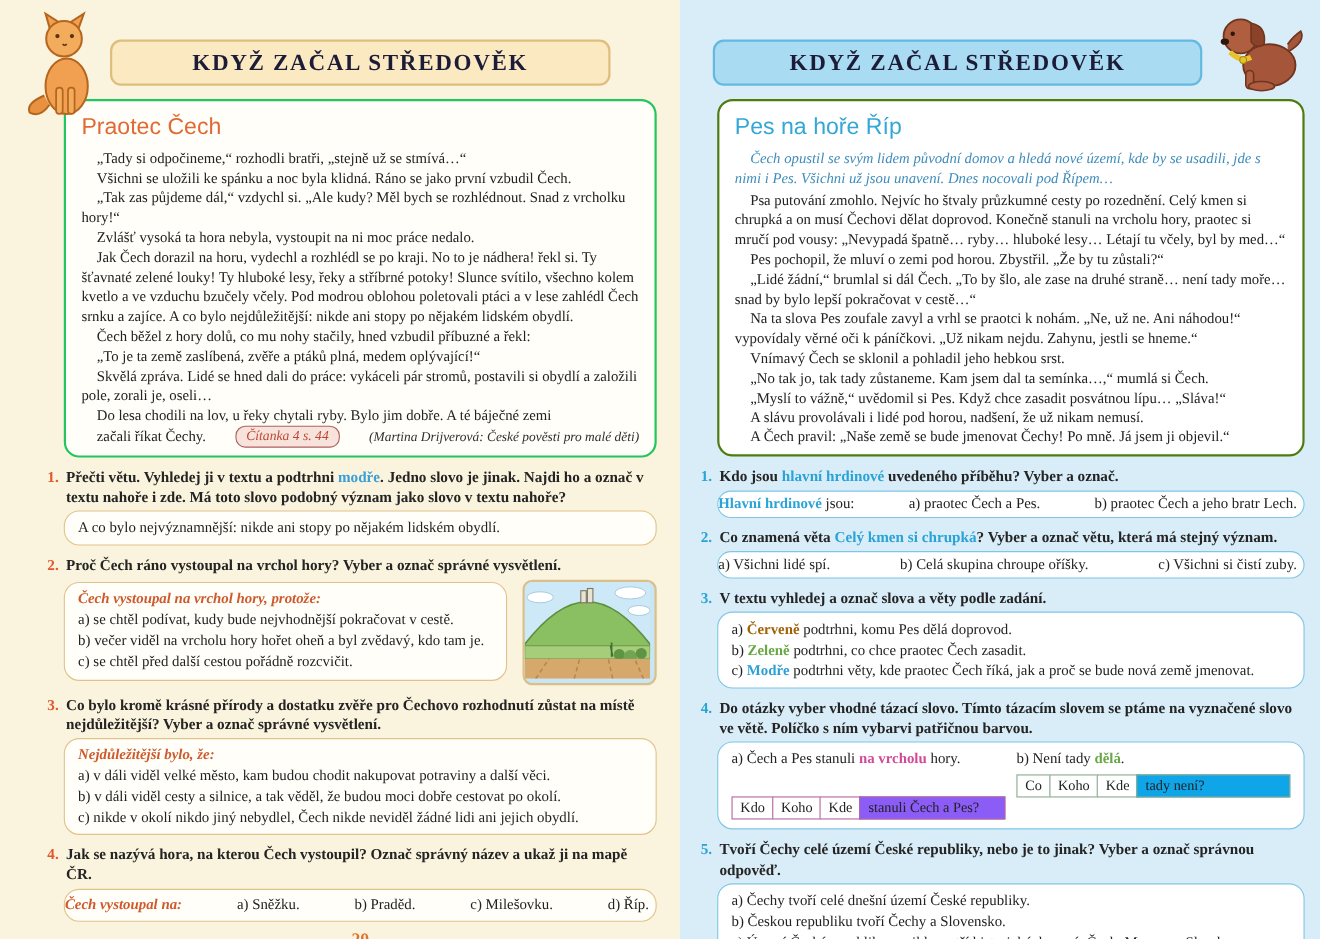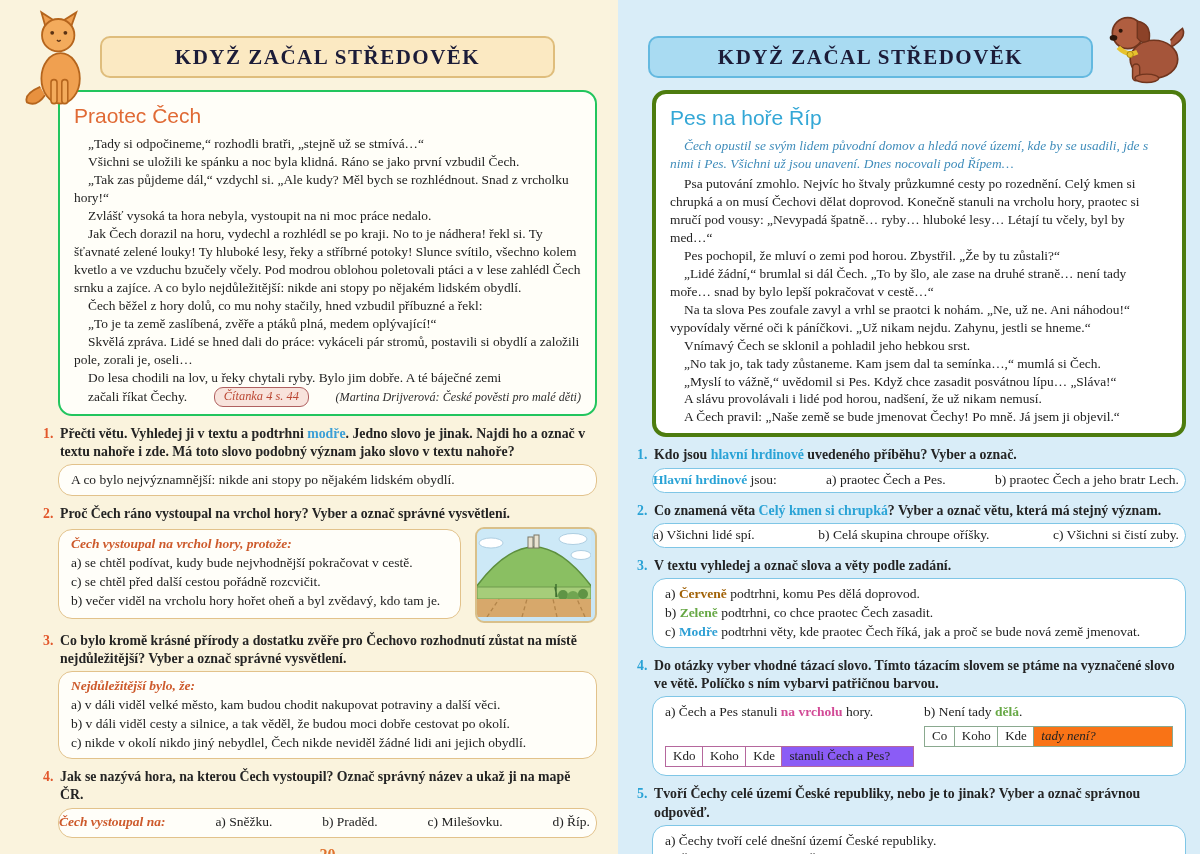--- a/index.html
+++ b/index.html
@@ -11,21 +11,21 @@
 
   
   .banner{border-radius:10px;text-align:center;font-weight:bold;font-size:21px;
           letter-spacing:1.5px;color:#1c1c38;padding:7px 0 6px;}
   .banner-left{background:#fbe9c2;border:2px solid #dfbd7c;margin:0 42px 12px 42px;}
   .banner-right{background:#a9dbf2;border:2px solid #64b9e0;margin:0 93px 12px -4px;}
 
   
   .card{background:#fffef8;border-radius:14px;padding:8px 14px 7px;line-height:1.34;}
   .card-left{border:2px solid #22c55e;}
-  .card-right{border:4px solid #4d7c0f;background:#fff;}
+  .card-right{border:2px solid #4d7c0f;background:#fff;}
   .story-title{font-family:"Liberation Sans", sans-serif;font-size:21px;margin:2px 0 5px;
                font-weight:normal;}
   .story-title-left{color:#e06a35;}
   .story-title-right{color:#33a7d6;}
   .card p{margin:0;font-size:13.4px;text-indent:14px;}
   .intro{font-style:italic;color:#3f8cba;margin-bottom:2px !important;}
   .source-row{display:flex;justify-content:space-between;align-items:center;font-size:13.4px;margin-top:1px;}
   .badge{border:1.4px solid #b06060;background:#f8e3dc;color:#bb4733;border-radius:9px;
          padding:0 9px 1px;font-style:italic;font-size:12.4px;white-space:nowrap;}
   .citation{font-style:italic;font-size:12.2px;color:#2e2e2e;}
@@ -57,21 +57,21 @@
   
   .q4-row{display:flex;justify-content:space-between;padding:2px 0 4px;}
   .q4-col{width:49%;}
   .q4-sentence{margin:1px 0 6px;}
   .tbl{display:flex;font-size:13px;}
   .tbl .c{border:1.5px solid;padding:1px 7px 2px;background:#fff;margin-left:-1.5px;white-space:nowrap;}
   .tbl .c:first-child{margin-left:0;}
   .tbl-a .c{border-color:#b5679d;margin-top:20px;}
   .tbl-a .fill{background:#8b5cf6;flex:1;}
   .tbl-b .c{border-color:#8aa98f;}
-  .tbl-b .fill{background:#f97316;flex:1;font-style:italic;}
+  .tbl-b .fill{background:#0ea5e9;flex:1;}
 
   .pagenum{text-align:center;font-weight:bold;font-size:16px;margin-top:8px;}
   .pagenum-left{color:#e0732f;}
 
   
   .cat-wrap{position:absolute;left:20px;top:10px;z-index:2;}
   .dog-wrap{position:absolute;right:8px;top:6px;z-index:2;}
   .q2-row{display:flex;gap:14px;align-items:stretch;}
   .q2-row .box-l{flex:1;}
   .hill-wrap{width:118px;height:92px;border:2px solid #d9c08a;border-radius:9px;overflow:hidden;
@@ -128,22 +128,22 @@
   </div>
 
   <div class="q">
     <span class="qnum qnum-left">2.</span>
     <span class="qtext">Proč Čech ráno vystoupal na vrchol hory? Vyber a označ správné vysvětlení.</span>
   </div>
   <div class="q2-row">
     <div class="box box-l">
       <div class="box-title-l">Čech vystoupal na vrchol hory, protože:</div>
       <div class="opt">a) se chtěl podívat, kudy bude nejvhodnější pokračovat v cestě.</div>
+      <div class="opt">b) večer viděl na vrcholu hory hořet oheň a byl zvědavý, kdo tam je.</div>
       <div class="opt">c) se chtěl před další cestou pořádně rozcvičit.</div>
-      <div class="opt">b) večer viděl na vrcholu hory hořet oheň a byl zvědavý, kdo tam je.</div>
     </div>
     <div class="hill-wrap">
       <svg width="114" height="88" viewBox="0 0 114 88">
         <rect x="0" y="0" width="114" height="88" fill="#cde9f7"></rect>
         <ellipse cx="14" cy="14" rx="12" ry="5" fill="#ffffff" stroke="#9fc4da" stroke-width="0.8"></ellipse>
         <ellipse cx="96" cy="10" rx="14" ry="5.5" fill="#ffffff" stroke="#9fc4da" stroke-width="0.8"></ellipse>
         <ellipse cx="104" cy="26" rx="10" ry="4.5" fill="#ffffff" stroke="#9fc4da" stroke-width="0.8"></ellipse>
         <path d="M-4 62 Q28 18 57 18 Q86 18 118 62 Z" fill="#8abf62" stroke="#5d8f3e" stroke-width="1.5"></path>
         <rect x="51" y="8" width="5" height="11" fill="#e8e3d2" stroke="#7b7664" stroke-width="1"></rect>
         <rect x="57" y="6" width="5" height="13" fill="#e8e3d2" stroke="#7b7664" stroke-width="1"></rect>

